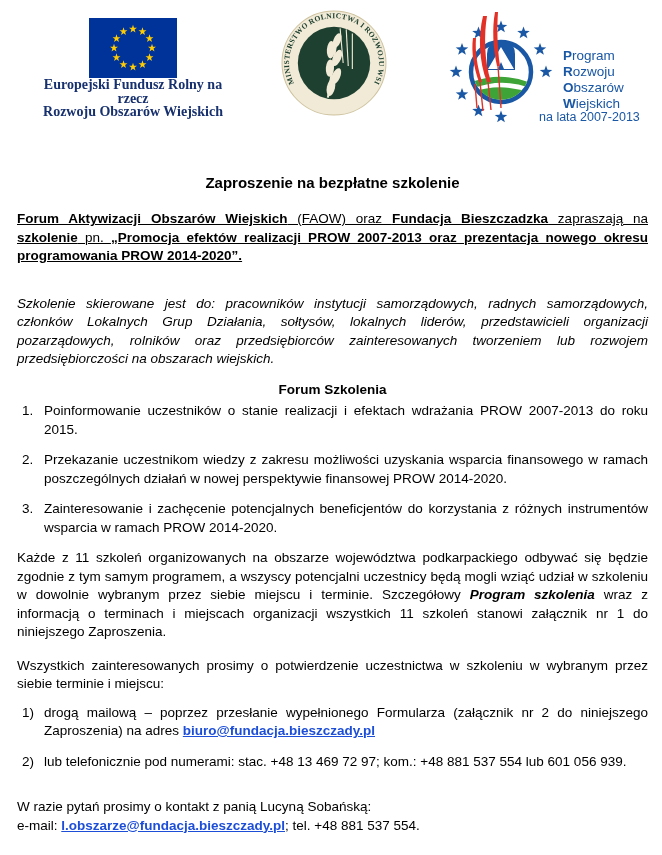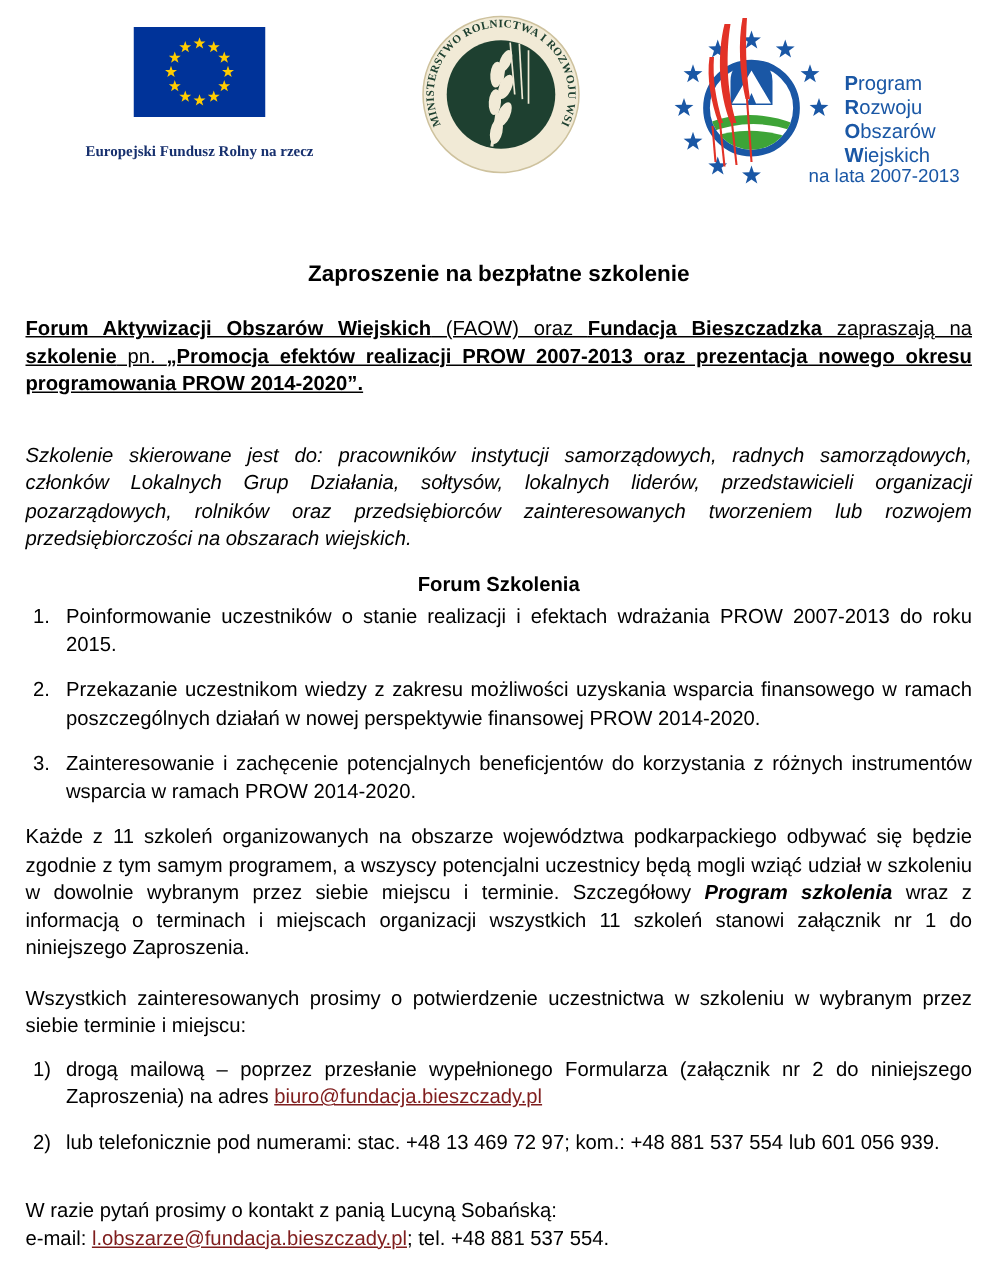--- a/index.html
+++ b/index.html
@@ -9,21 +9,21 @@
     font-family:"Liberation Sans", sans-serif;
     font-size:13.5px; line-height:18.5px; color:#000;
     padding:8px 14px 0 17px; overflow:hidden; position:relative;
   }
   
   .header { display:flex; justify-content:space-between; align-items:flex-start;
             padding:0 2px 0 22px; height:122px; }
   .eu-block { width:188px; text-align:center; margin-top:10px; }
   .eu-block svg { display:block; margin:0 auto; }
   .eu-caption { font-family:"Liberation Serif", serif; font-weight:bold;
-                font-size:10px; line-height:13.5px; color:#17306e; margin-top:17px; }
+                font-size:14px; line-height:13.5px; color:#17306e; margin-top:0; }
   .ministry-block { margin-top:2px; }
   .prow-block { margin-top:2px; }
   
   .doc-title { text-align:center; font-weight:bold; font-size:15px;
                line-height:22px; margin-top:42px; }
   
   .para { text-align:justify; margin:0; }
   .p-intro    { margin-top:16px;text-decoration:underline; }
   .p-audience { margin-top:29px;font-style:italic; }
   .p-program  { margin-top:7px; }
@@ -31,21 +31,21 @@
   .b  { font-weight:bold; }
   .bi { font-weight:bold; font-style:italic; }
   .section-heading { text-align:center; font-weight:bold; margin-top:12px; }
   
   .list { margin-top:3px; }
   .list-item { display:flex; padding-left:5px; margin-top:0; margin-bottom:12px; }
   .list-item .num { flex:none; width:22px; }
   .list-item .li-text { flex:1; text-align:justify; }
   .confirm-list { margin-top:10px; }
   .confirm-list .list-item { margin-bottom:12px; }
-  a.link { color:#7f1d1d; text-decoration:underline; cursor:pointer; }
+  a.link { color:#1d4ed8; text-decoration:underline; cursor:pointer;font-weight:bold; }
   
   .footer { margin-top:27px; }
   .footer p { margin:0; }
 </style>
 </head>
 <body>
 
 <div class="page">
 
   <div class="header">
@@ -66,20 +66,21 @@
           <use href="#star5" transform="translate(44,49) scale(0.7)"></use>
           <use href="#star5" transform="translate(34.5,46.5) scale(0.7)"></use>
           <use href="#star5" transform="translate(27.5,39.5) scale(0.7)"></use>
           <use href="#star5" transform="translate(25,30) scale(0.7)"></use>
           <use href="#star5" transform="translate(27.5,20.5) scale(0.7)"></use>
           <use href="#star5" transform="translate(34.5,13.5) scale(0.7)"></use>
         </g>
       </svg>
       <div class="eu-caption">
         <div>Europejski Fundusz Rolny na rzecz</div>
+        <div>Rozwoju Obszarów Wiejskich</div>
       </div>
     </div>
 
     <div class="ministry-block">
       <svg width="106" height="106" viewBox="0 0 104 104" aria-hidden="true">
         <circle cx="52" cy="52" r="51" fill="#f1ead6" stroke="#cec29e" stroke-width="1"></circle>
         <defs>
           <path id="ringPath" d="M20.9,83.1 A44,44 0 1 1 83.1,83.1" fill="none"></path>
         </defs>
         <text font-family="Liberation Serif, serif" font-size="7.4" font-weight="bold" letter-spacing="0.3" fill="#1e4030">

